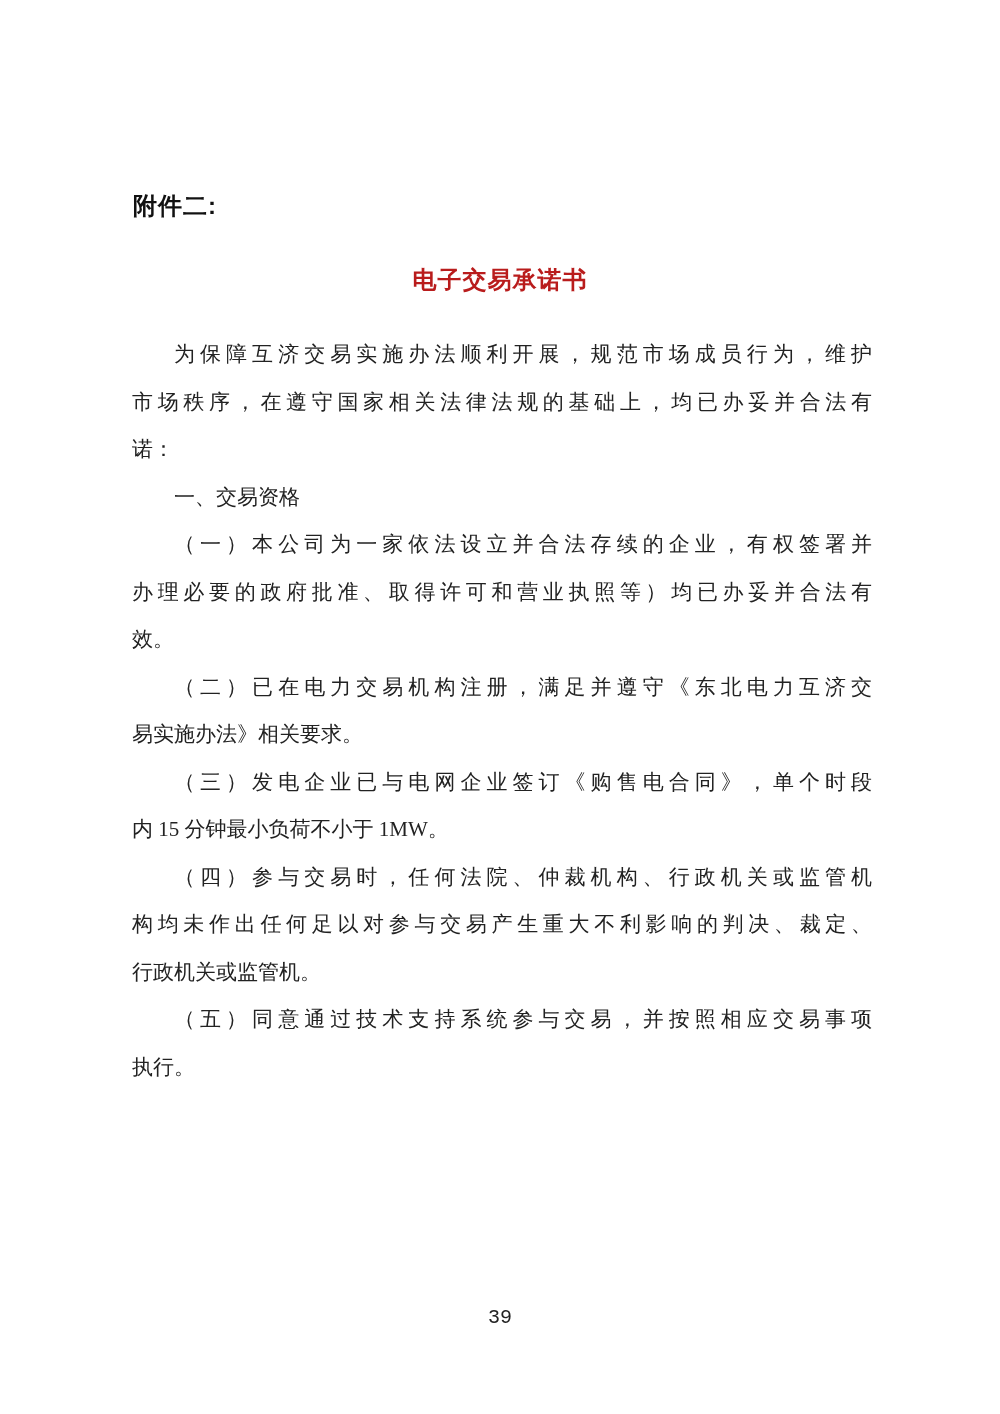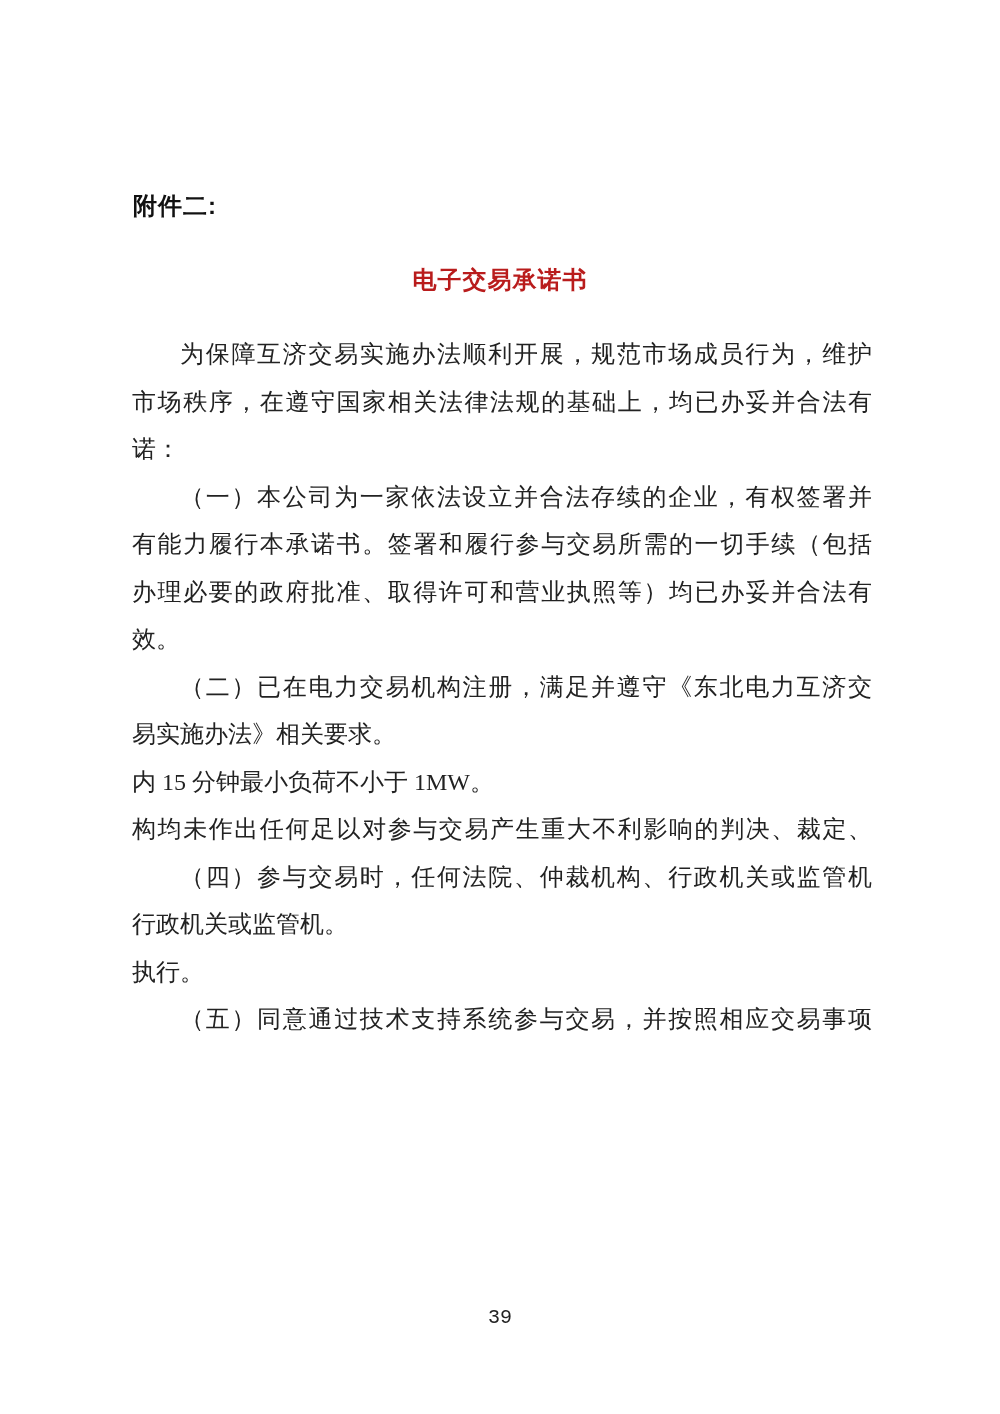--- a/index.html
+++ b/index.html
@@ -37,21 +37,21 @@
     font-size: 24px;
     letter-spacing: 1px;
     color: #b91c1c;
   }
   .doc-body {
     position: absolute;
     left: 132px;
     top: 331px;
     width: 740px;
     font-family: "Liberation Serif", "DejaVu Serif", serif;
-    font-size: 24px;
+    font-size: 21px;
     color: #222222;
   }
   .line {
     height: 47.5px;
     line-height: 47.5px;
     white-space: nowrap;
     text-align: left;
   }
   .line.j {
     white-space: normal;
@@ -80,29 +80,30 @@
 <div class="page">
 
   <div class="attachment-label">附件二:</div>
 
   <div class="doc-title">电子交易承诺书</div>
 
   <div class="doc-body">
     <div class="line j ind">为保障互济交易实施办法顺利开展，规范市场成员行为，维护</div>
     <div class="line j">市场秩序，在遵守国家相关法律法规的基础上，均已办妥并合法有</div>
     <div class="line">诺：</div>
+    <div class="line ind">一、交易资格</div>
     <div class="line j ind">（一）本公司为一家依法设立并合法存续的企业，有权签署并</div>
-    <div class="line j">有能力履行本承诺书。签署和履行参与交易所需的一切手续（包括</div>
     <div class="line j">办理必要的政府批准、取得许可和营业执照等）均已办妥并合法有</div>
     <div class="line">效。</div>
     <div class="line j ind">（二）已在电力交易机构注册，满足并遵守《东北电力互济交</div>
     <div class="line">易实施办法》相关要求。</div>
+    <div class="line j ind">（三）发电企业已与电网企业签订《购售电合同》，单个时段</div>
     <div class="line">内 15 分钟最小负荷不小于 1MW。</div>
+    <div class="line j ind">（四）参与交易时，任何法院、仲裁机构、行政机关或监管机</div>
     <div class="line j">构均未作出任何足以对参与交易产生重大不利影响的判决、裁定、</div>
-    <div class="line j ind">（四）参与交易时，任何法院、仲裁机构、行政机关或监管机</div>
     <div class="line">行政机关或监管机。</div>
+    <div class="line j ind">（五）同意通过技术支持系统参与交易，并按照相应交易事项</div>
     <div class="line">执行。</div>
-    <div class="line j ind">（五）同意通过技术支持系统参与交易，并按照相应交易事项</div>
   </div>
 
   <div class="page-number">39</div>
 
 </div>
 
 </body></html>

